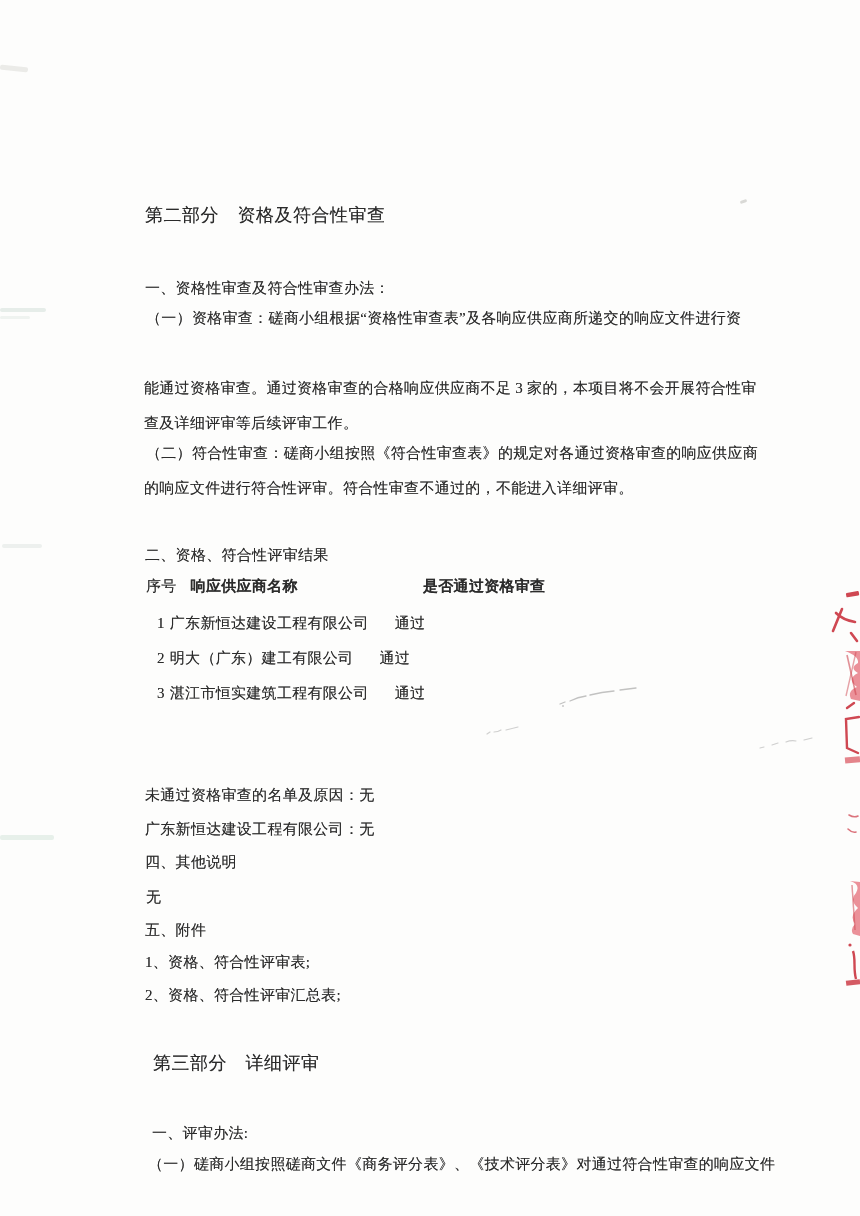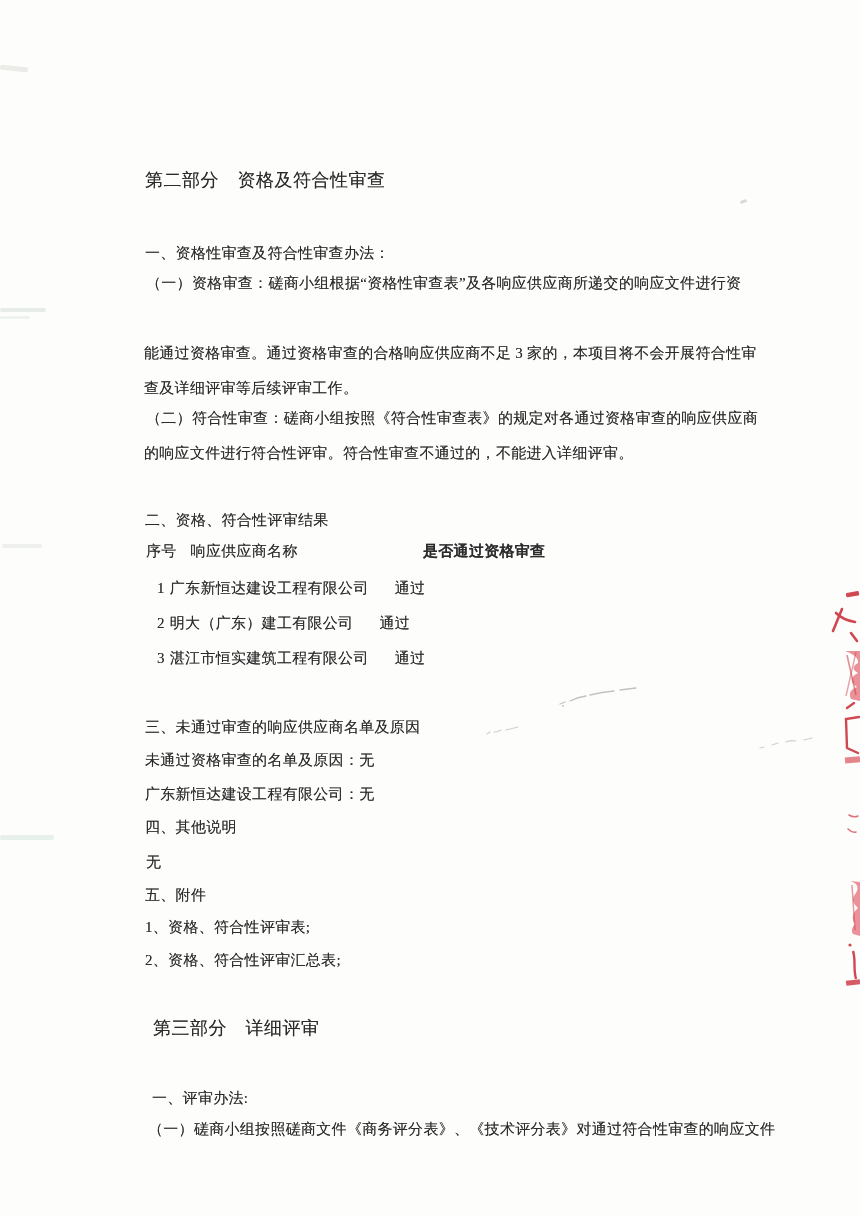--- a/index.html
+++ b/index.html
@@ -10,23 +10,24 @@
     color:#2b2b2b;
   }
   .page{position:absolute;inset:0;}
   .tl{
     position:absolute;
     font-size:15px;
     letter-spacing:0.3px;
     white-space:nowrap;
     line-height:20px;
     text-shadow:0 0 .4px rgba(45,45,45,.55);
+    margin-top:35px;
   }
   .heading-lg{font-size:18px;letter-spacing:0.5px;}
-  .tbl-gap{margin-left:14px;}
+  .tbl-gap{margin-left:14px;font-weight:bold;}
   .row-name{margin-left:5px;}
   .row-result{margin-left:26px;}
   .abs-col{position:absolute;left:277px;top:0;font-weight:bold;}
   .smudge{position:absolute;border-radius:2px;}
   svg{position:absolute;display:block;}
 </style>
 </head>
 <body>
 
 <div class="page">
@@ -51,21 +52,20 @@
   <div class="tl" style="top:578px;left:157px">
     <span>1</span><span class="row-name">广东新恒达建设工程有限公司</span><span class="row-result">通过</span>
   </div>
   <div class="tl" style="top:613px;left:157px">
     <span>2</span><span class="row-name">明大（广东）建工有限公司</span><span class="row-result">通过</span>
   </div>
   <div class="tl" style="top:648px;left:157px">
     <span>3</span><span class="row-name">湛江市恒实建筑工程有限公司</span><span class="row-result">通过</span>
   </div>
 
-  <div class="tl" style="top:717px;left:145px">三、未通过审查的响应供应商名单及原因</div>
   <div class="tl" style="top:750px;left:145px">未通过资格审查的名单及原因：无</div>
   <div class="tl" style="top:784px;left:145px">广东新恒达建设工程有限公司：无</div>
 
   <div class="tl" style="top:817px;left:145px">四、其他说明</div>
   <div class="tl" style="top:852px;left:146px">无</div>
 
   <div class="tl" style="top:885px;left:145px">五、附件</div>
   <div class="tl" style="top:917px;left:145px">1、资格、符合性评审表;</div>
   <div class="tl" style="top:950px;left:145px">2、资格、符合性评审汇总表;</div>
 

